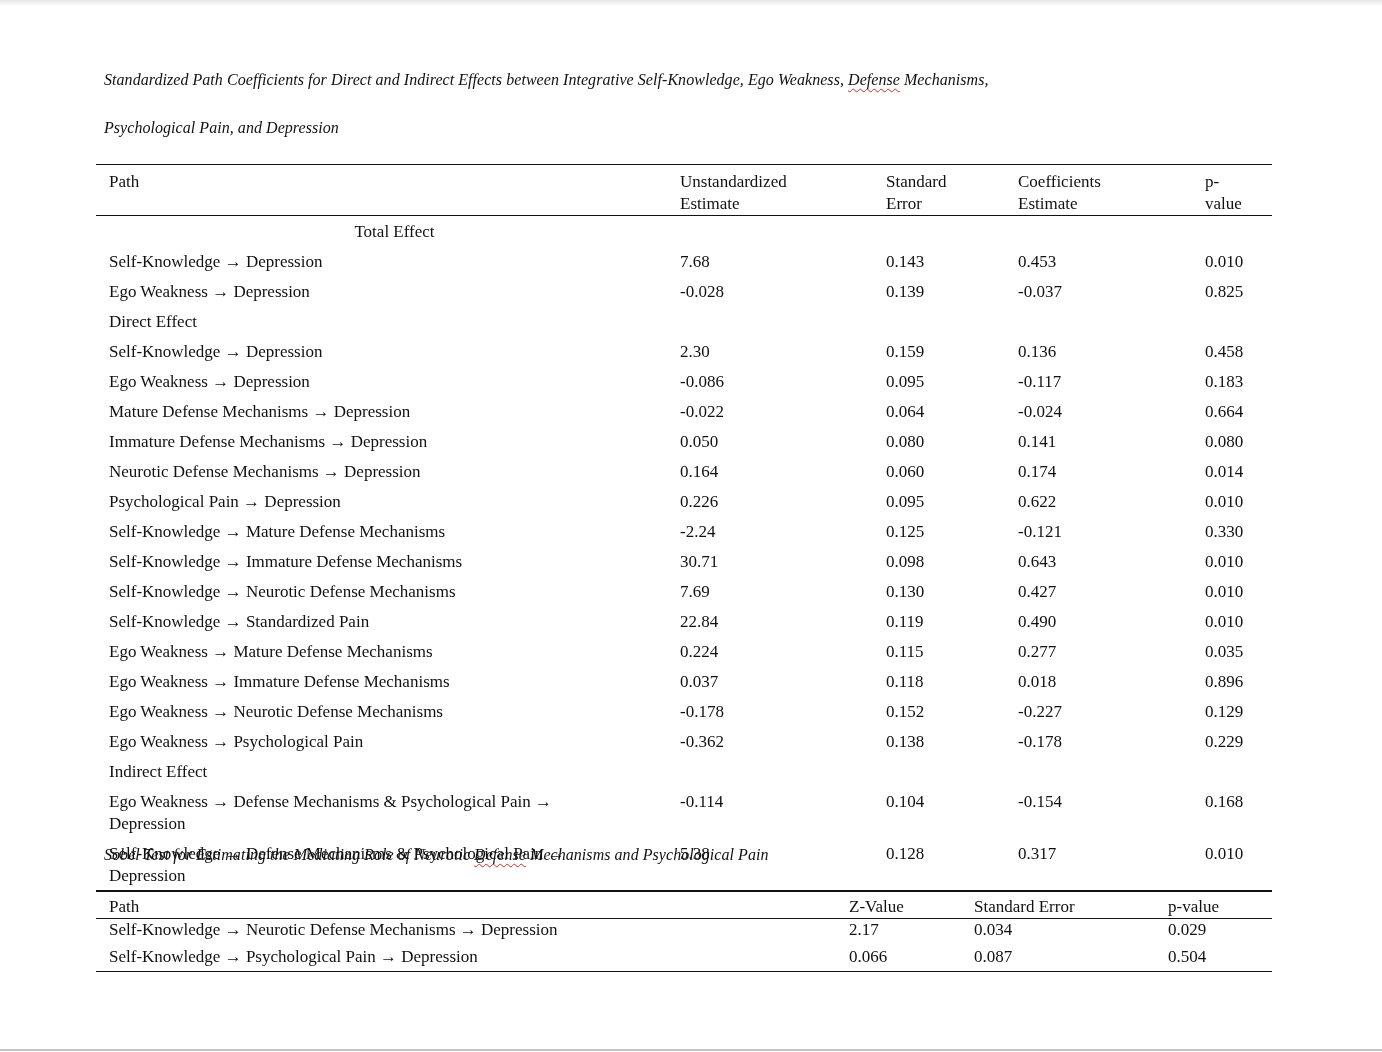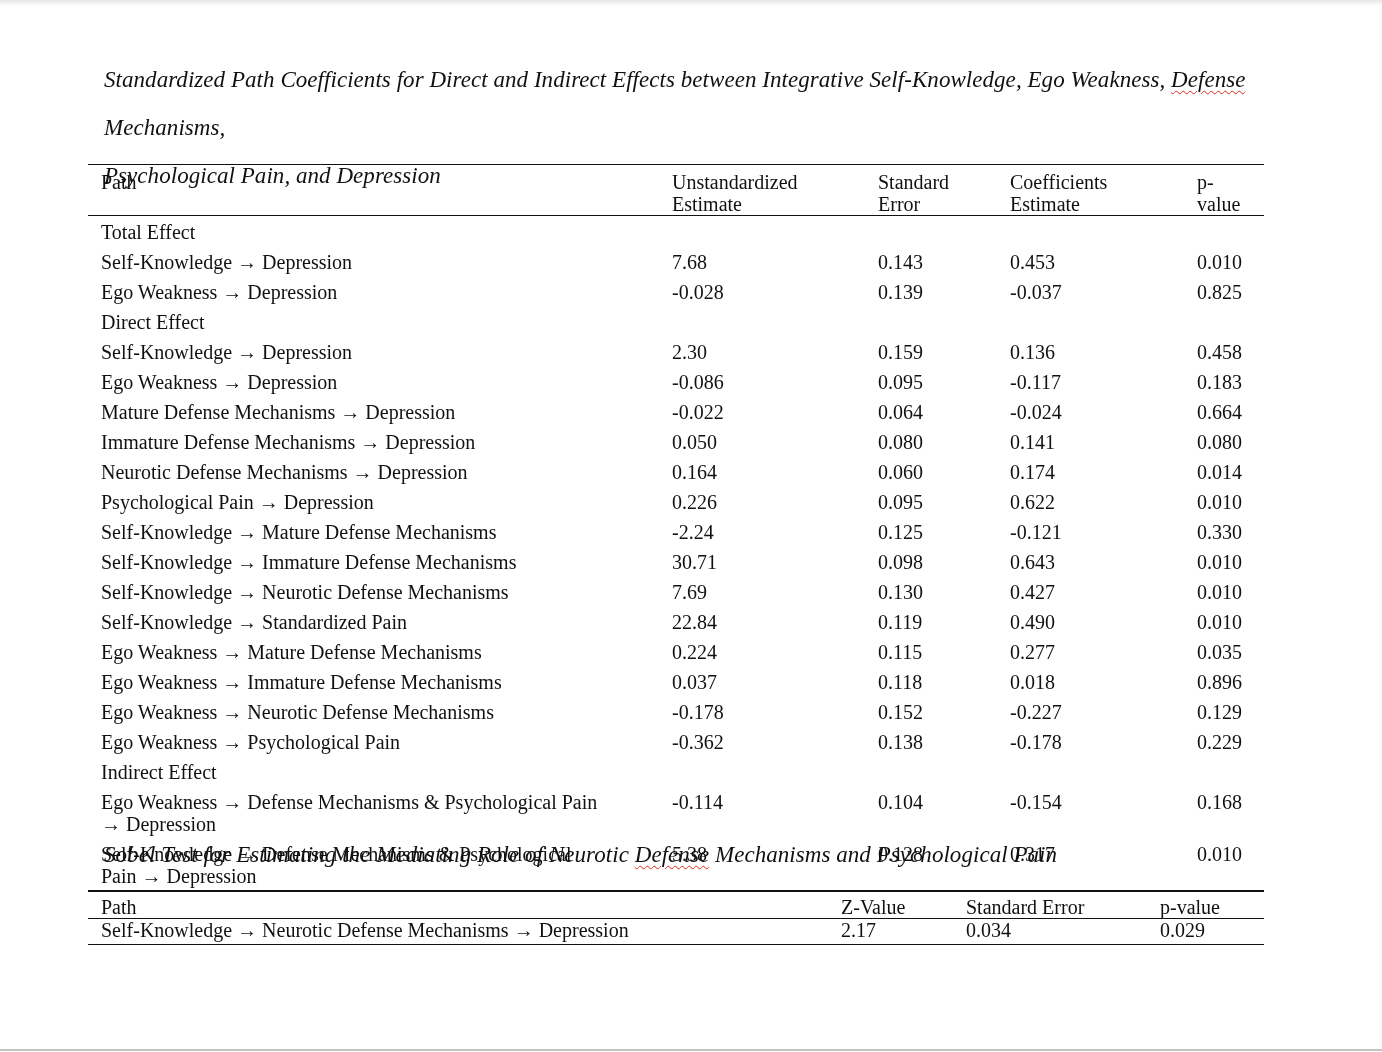--- a/index.html
+++ b/index.html
@@ -9,41 +9,41 @@
     }
     .top-shadow {
       position: absolute; left: 0; top: 0; width: 1382px; height: 6px;
       background: linear-gradient(#e6e6e6, #ffffff);
     }
     .bottom-edge {
       position: absolute; left: 0; top: 1049px; width: 1382px; height: 2px;
       background: #c4c4c4;
     }
     .caption {
-      position: absolute; left: 104px; font-style: italic; font-size: 23px;
+      position: absolute; left: 104px; font-style: italic; font-size: 16px;
       line-height: 48px; width: 1180px; letter-spacing: 0.05px;
     }
     .caption1 { top: 56px; }
     .caption2 { top: 831px; font-style: italic; }
     .squiggle {
       text-decoration: underline wavy #e0281b;
       text-decoration-thickness: 1px;
       text-underline-offset: 3px;
     }
     .tbl {
-      position: absolute; left: 88px; width: 1176px;
-      border-collapse: collapse; font-size: 20px;
+      position: absolute; left: 96px; width: 1176px;
+      border-collapse: collapse; font-size: 17px;
     }
     .tbl td, .tbl th { font-weight: normal; text-align: left; vertical-align: top; padding: 0; }
     .t1 { top: 164px; border-top: 1.5px solid #111; border-bottom: 1.5px solid #111; }
     .t1 thead tr { border-bottom: 1.5px solid #111; }
     .t1 th { line-height: 22px; padding-top: 6px; padding-bottom: 0px; }
     .t1 td { line-height: 22px; height: 26px; padding-top: 4px; }
     .t1 tr.wrap td { height: 48px; }
-    .t1 tbody tr:first-child td { padding-top: 5px; }
+    .t1 tbody tr:first-child td { padding-top: 5px; text-align: center; }
     .c0 { padding-left: 13px !important; width: 571px; }
     .c1 { width: 206px; }
     .c2 { width: 132px; }
     .c3 { width: 187px; }
     .c4 { width: 67px; }
     .t1 tr.wrap td.c0 div { width: 510px; }
 
     .t2 { top: 890px; border-top: 1.5px solid #111; border-bottom: 1.5px solid #111; }
     .t2 thead tr { border-bottom: 1.5px solid #111; }
     .t2 th { line-height: 22px; padding-top: 5px; }
@@ -242,16 +242,22 @@
       <th class="d3">p-value</th>
     </tr>
   </thead>
   <tbody>
     <tr>
       <td class="d0">Self-Knowledge → Neurotic Defense Mechanisms → Depression</td>
       <td class="d1">2.17</td>
       <td class="d2">0.034</td>
       <td class="d3">0.029</td>
     </tr>
+    <tr>
+      <td class="d0">Self-Knowledge → Psychological Pain → Depression</td>
+      <td class="d1">0.066</td>
+      <td class="d2">0.087</td>
+      <td class="d3">0.504</td>
+    </tr>
   </tbody>
 </table>
 
 <div class="bottom-edge"></div>
 
 </body></html>

